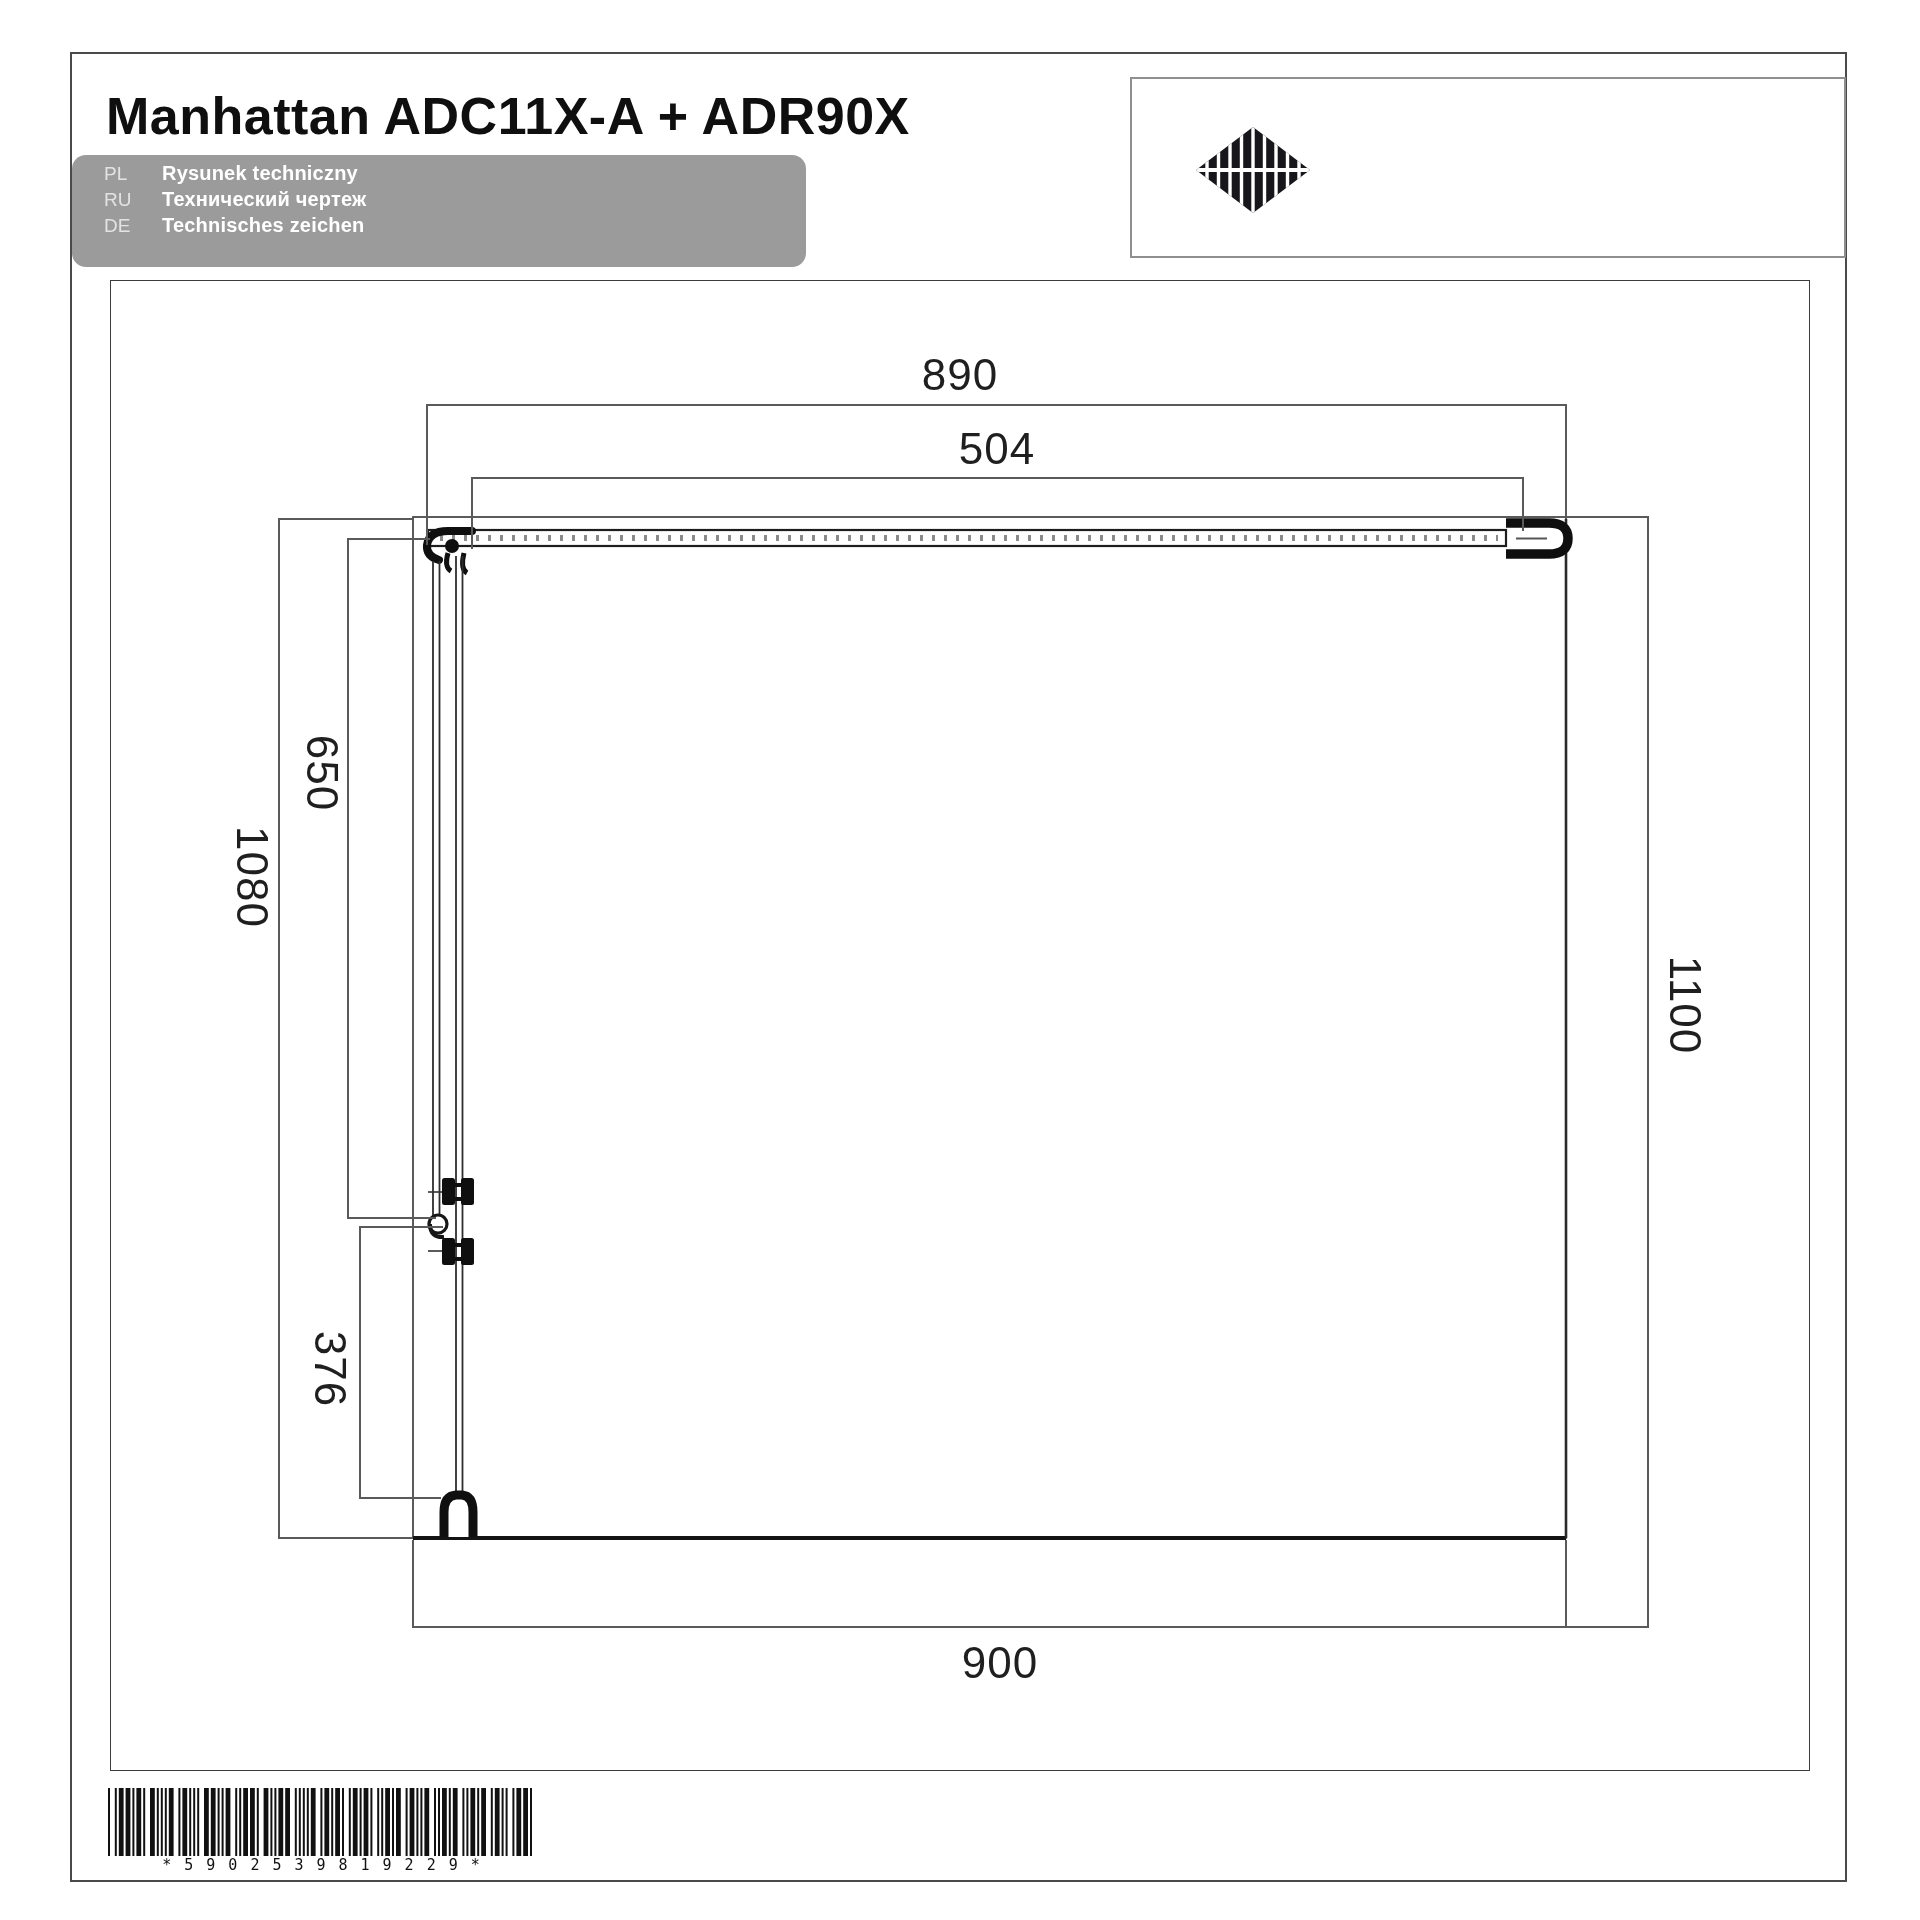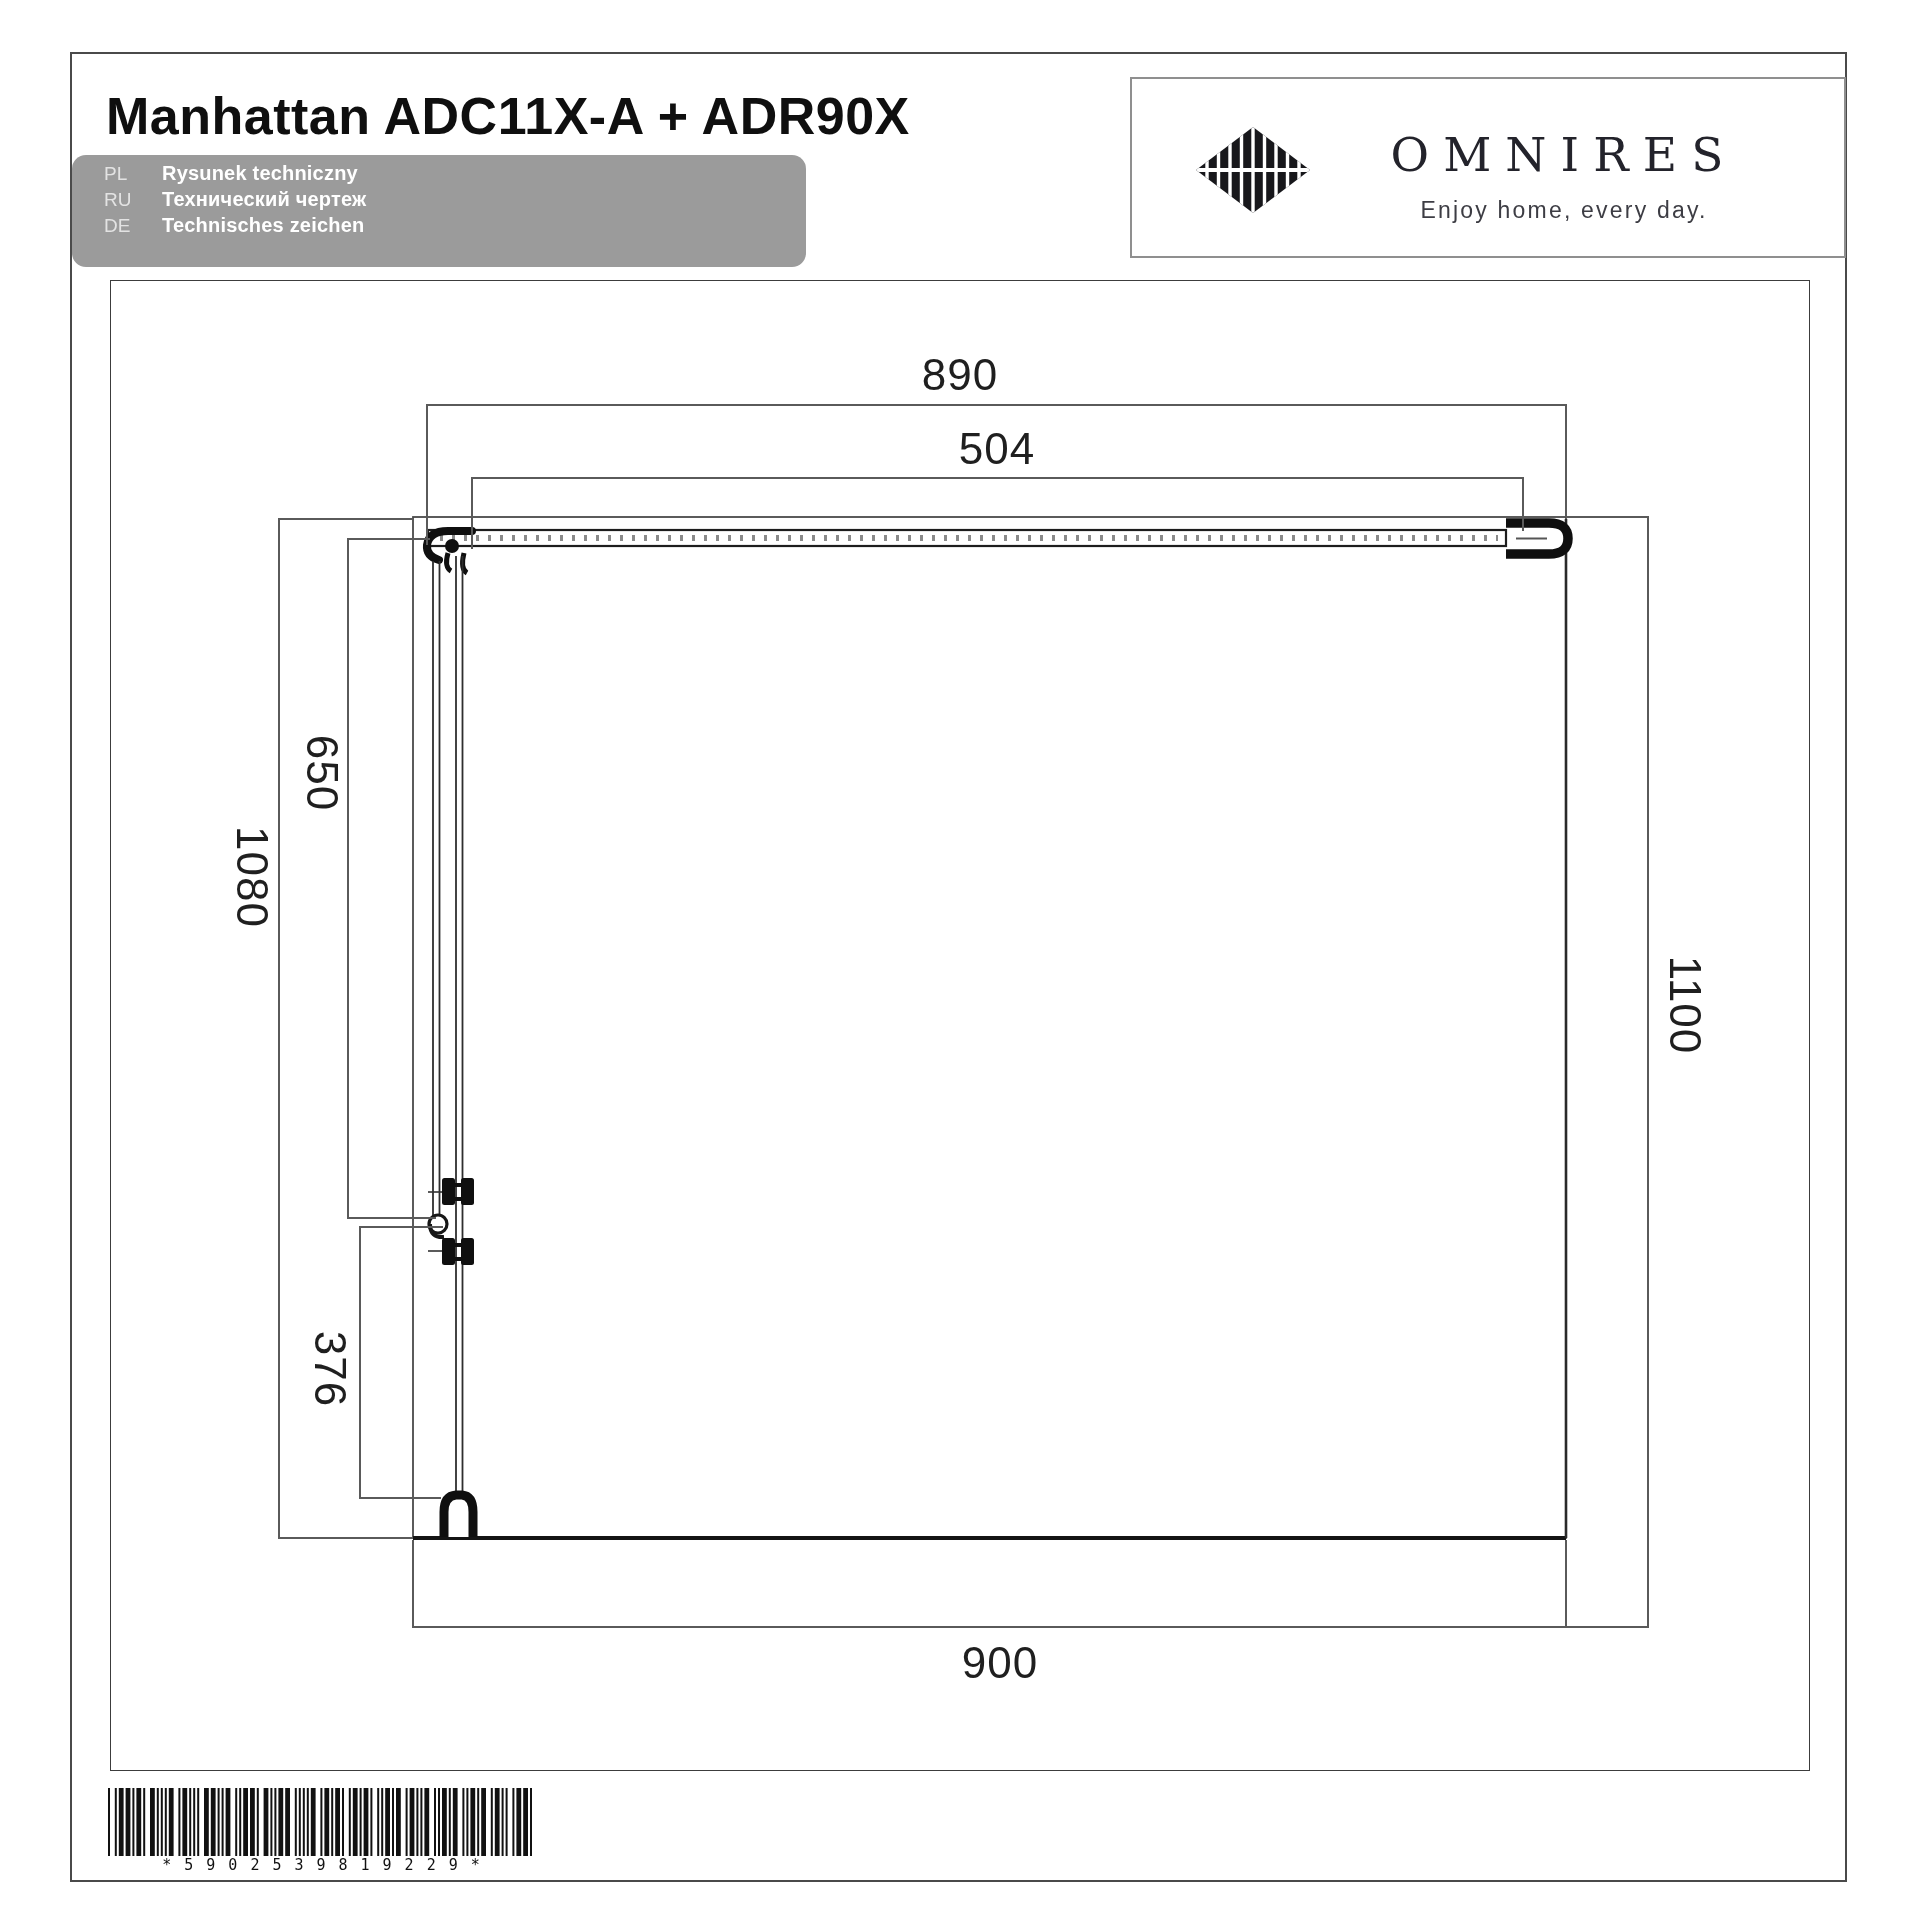--- a/index.html
+++ b/index.html
@@ -99,24 +99,20 @@
           <line x1="51.5" y1="0" x2="51.5" y2="110"></line>
           <line x1="63" y1="0" x2="63" y2="110"></line>
           <line x1="74.5" y1="0" x2="74.5" y2="110"></line>
           <line x1="86" y1="0" x2="86" y2="110"></line>
           <line x1="97.5" y1="0" x2="97.5" y2="110"></line>
           <line x1="109" y1="0" x2="109" y2="110"></line>
           <line x1="0" y1="55" x2="126" y2="55" stroke-width="4"></line>
         </g>
       </g>
     </svg>
-    <div class="logo-textcol">
-      <div class="brand">OMNIRES</div>
-      <div class="tagline">Enjoy home, every day.</div>
-    </div>
   </div>
 
   <div class="drawing-box"></div>
 
   <svg class="art" viewBox="0 0 1920 1920">
 
     <g fill="none">
       <rect x="413" y="517" width="1153" height="1021" stroke="#4a4a4a" stroke-width="1.8"></rect>
       <line x1="413" y1="1538" x2="1566" y2="1538" stroke="#141414" stroke-width="4"></line>
       <line x1="1566" y1="519" x2="1566" y2="1538" stroke="#2a2a2a" stroke-width="2.6"></line>

